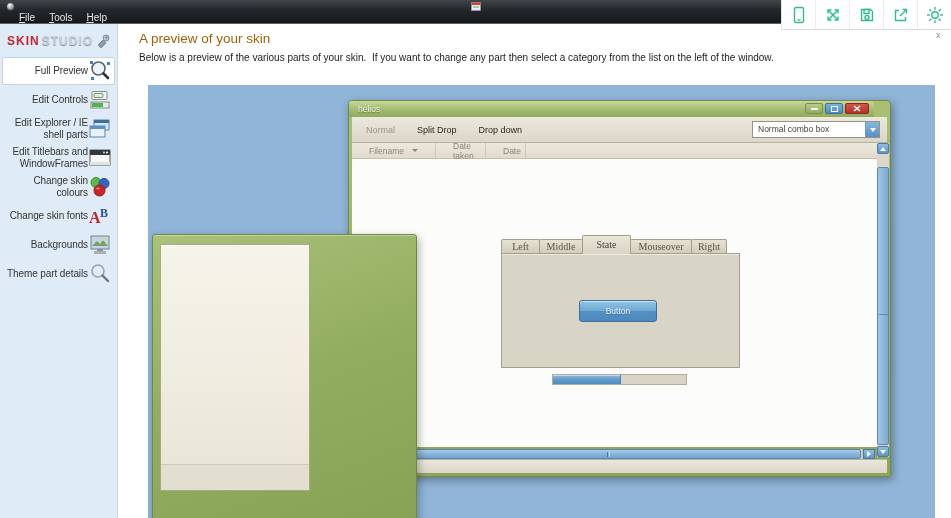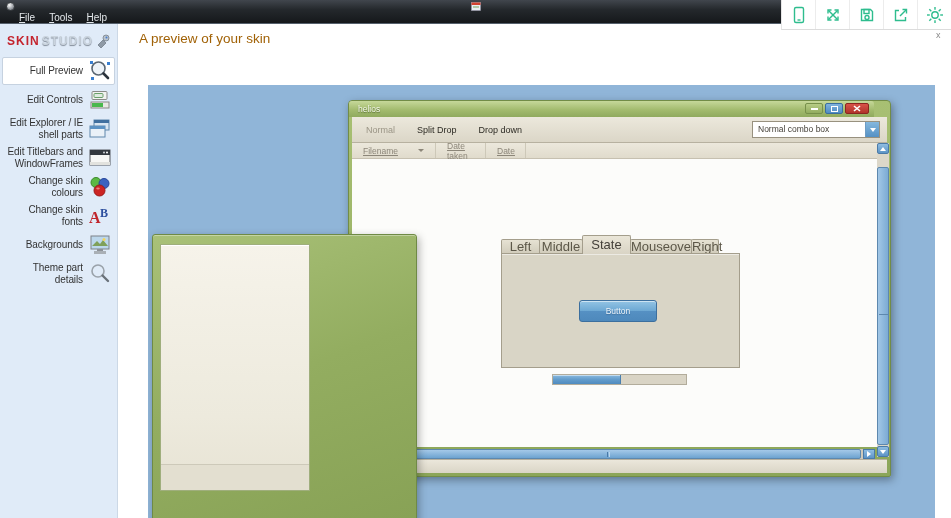--- a/index.html
+++ b/index.html
@@ -27,21 +27,21 @@
   .qb-cell:last-child { border-right:none; }
   .qb-close { position:absolute; left:936px; top:31px; font-size:9px; color:#8a8a8a; z-index:6; line-height:9px; }
 
   
   .sidebar { position:absolute; left:0; top:24px; width:118px; height:494px;
     background:#e0ebf8; border-right:1px solid #ccd8e6; }
   .logo { height:33px; display:flex; align-items:center; justify-content:center; gap:2px; }
   .logo-skin { font-weight:bold; font-size:12px; color:#c4242e; letter-spacing:1px; }
   .logo-studio { font-weight:bold; font-size:12px; color:#c9d3dd; letter-spacing:1px; text-shadow:0 1px 1px #828c99; }
   .side-items { display:flex; flex-direction:column; gap:1px; padding:0 2px; }
-  .side-item { display:flex; align-items:center; justify-content:flex-end; gap:5px;
+  .side-item { display:flex; align-items:center; justify-content:flex-end; 
     min-height:27px; padding:1px 2px; border:1px solid transparent; }
   .side-item.selected { background:#fff; border-color:#c6d2e0; border-radius:2px; }
   .side-label { font-size:10px; color:#333; text-align:right; max-width:95px; line-height:1.2; letter-spacing:-0.1px; }
   .side-icon { width:24px; height:24px; flex:0 0 24px; display:flex; align-items:center; justify-content:center; }
 
   
   .content { position:absolute; left:130px; top:24px; width:821px; height:494px; background:#fff; }
   .heading { position:absolute; left:9px; top:7px; font-size:13.5px; color:#a16207; }
   .desc { position:absolute; left:9px; top:28px; font-size:10px; color:#1c1c1c; width:806px; white-space:pre-wrap; }
   .preview { position:absolute; left:18px; top:61px; width:787px; height:433px; background:#90b5d8; overflow:hidden; }
@@ -70,33 +70,33 @@
     border:1px solid #98917f; display:flex; align-items:stretch; }
   .combo-text { flex:1; font-size:8.5px; color:#46423a; padding-left:5px; line-height:15px;
     overflow:hidden; white-space:nowrap; }
   .combo-btn { width:14px; background:linear-gradient(#85b8de,#5591c4); border-left:1px solid #6d9cc4;
     display:flex; align-items:center; justify-content:center; }
   .combo-arrow { width:0; height:0; border-left:3px solid transparent; border-right:3px solid transparent; border-top:4px solid #fff; }
 
   .h-header { position:absolute; left:3px; right:3px; top:42px; height:16px;
     background:linear-gradient(180deg,#ece8dc,#e0dbcc); border-bottom:1px solid #c6c0b0;
     display:flex; font-size:8.5px; color:#8c8679; }
-  .col { display:flex; align-items:center; padding:0 11px; border-right:1px solid #cdc8b8;text-decoration:underline; }
+  .col { display:flex; align-items:center; padding:0 17px; border-right:1px solid #cdc8b8; }
   .col.filename { width:84px; justify-content:space-between; }
   .col.date { width:50px; } .col.tags { width:40px; }
   .sort-arrow { width:0; height:0; border-left:3px solid transparent; border-right:3px solid transparent; border-top:3px solid #8c8679; }
 
   .h-body { position:absolute; left:3px; right:3px; top:58px; bottom:29px; background:#fcfcfa; }
 
   .tabs-wrap { position:absolute; left:149px; top:76px; }
   .tabs-row { display:flex; align-items:flex-end; height:19px; }
-  .tab { height:15px; line-height:14px; text-align:center; font-size:13px; color:#5c5748;
+  .tab { height:15px; line-height:14px; text-align:center; font-size:10px; color:#5c5748;
     background:linear-gradient(#e6e2d3,#d0cbba); border:1px solid #a49e8c; border-bottom:none;
-    border-radius:2px 2px 0 0; margin-right:-1px; }
-  .tab.t0 { width:39px; } .tab.t1 { width:44px; } .tab.t2 { width:49px; } .tab.t3 { width:62px; } .tab.t4 { width:28px; }
+    border-radius:2px 2px 0 0; margin-right:-1px;font-family:Liberation Serif, serif; }
+  .tab.t0 { width:39px; } .tab.t1 { width:44px; } .tab.t2 { width:49px; } .tab.t3 { width:62px; } .tab.t4 { width:36px; }
   .tab.active { height:19px; line-height:18px; background:linear-gradient(#eae6d8,#d9d4c5); color:#44403a; position:relative; z-index:2; }
   .tab-panel { position:relative; width:239px; height:115px; background:#d9d5c6; border:1px solid #a49e8c; margin-top:-1px;
     box-shadow:inset 0 1px 0 rgba(255,255,255,.5); }
   .p-button { position:absolute; left:77px; top:46px; width:78px; height:22px; border:1px solid #3c6f9e; border-radius:3px;
     background:linear-gradient(180deg,#93c4e4 0%,#6ea9d4 48%,#5590c3 52%,#4e89bc 100%);
     box-shadow:inset 0 1px 0 rgba(255,255,255,.55); color:#edf4fa; font-size:8.5px;
     display:flex; align-items:center; justify-content:center; text-shadow:0 1px 1px #3f719f; }
   .progress { position:absolute; left:200px; top:215px; width:135px; height:11px;
     background:#d9d4c5; border:1px solid #b2ac9b; }
   .progress-fill { height:100%; width:51%;
@@ -301,20 +301,21 @@
               <circle cx="10" cy="9" r="6" fill="none" stroke="#9aa2aa" stroke-width="1.6"></circle>
               <line x1="14.5" y1="13.5" x2="20" y2="19" stroke="#6a727a" stroke-width="2.4" stroke-linecap="round"></line>
             </svg>
         </span>
       </div>
     </div>
   </div>
 
   <div class="content">
     <div class="heading">A preview of your skin</div>
+    <div class="desc">Below is a preview of the various parts of your skin.  If you want to change any part then select a category from the list on the left of the window.</div>
 
     <div class="preview">
 
       <div class="helios">
         <div class="h-titlebar">
           <span class="h-title">helios</span>
           <div class="h-btns">
             <div class="h-btn min">
                 <div class="g-min"></div>
               </div>

